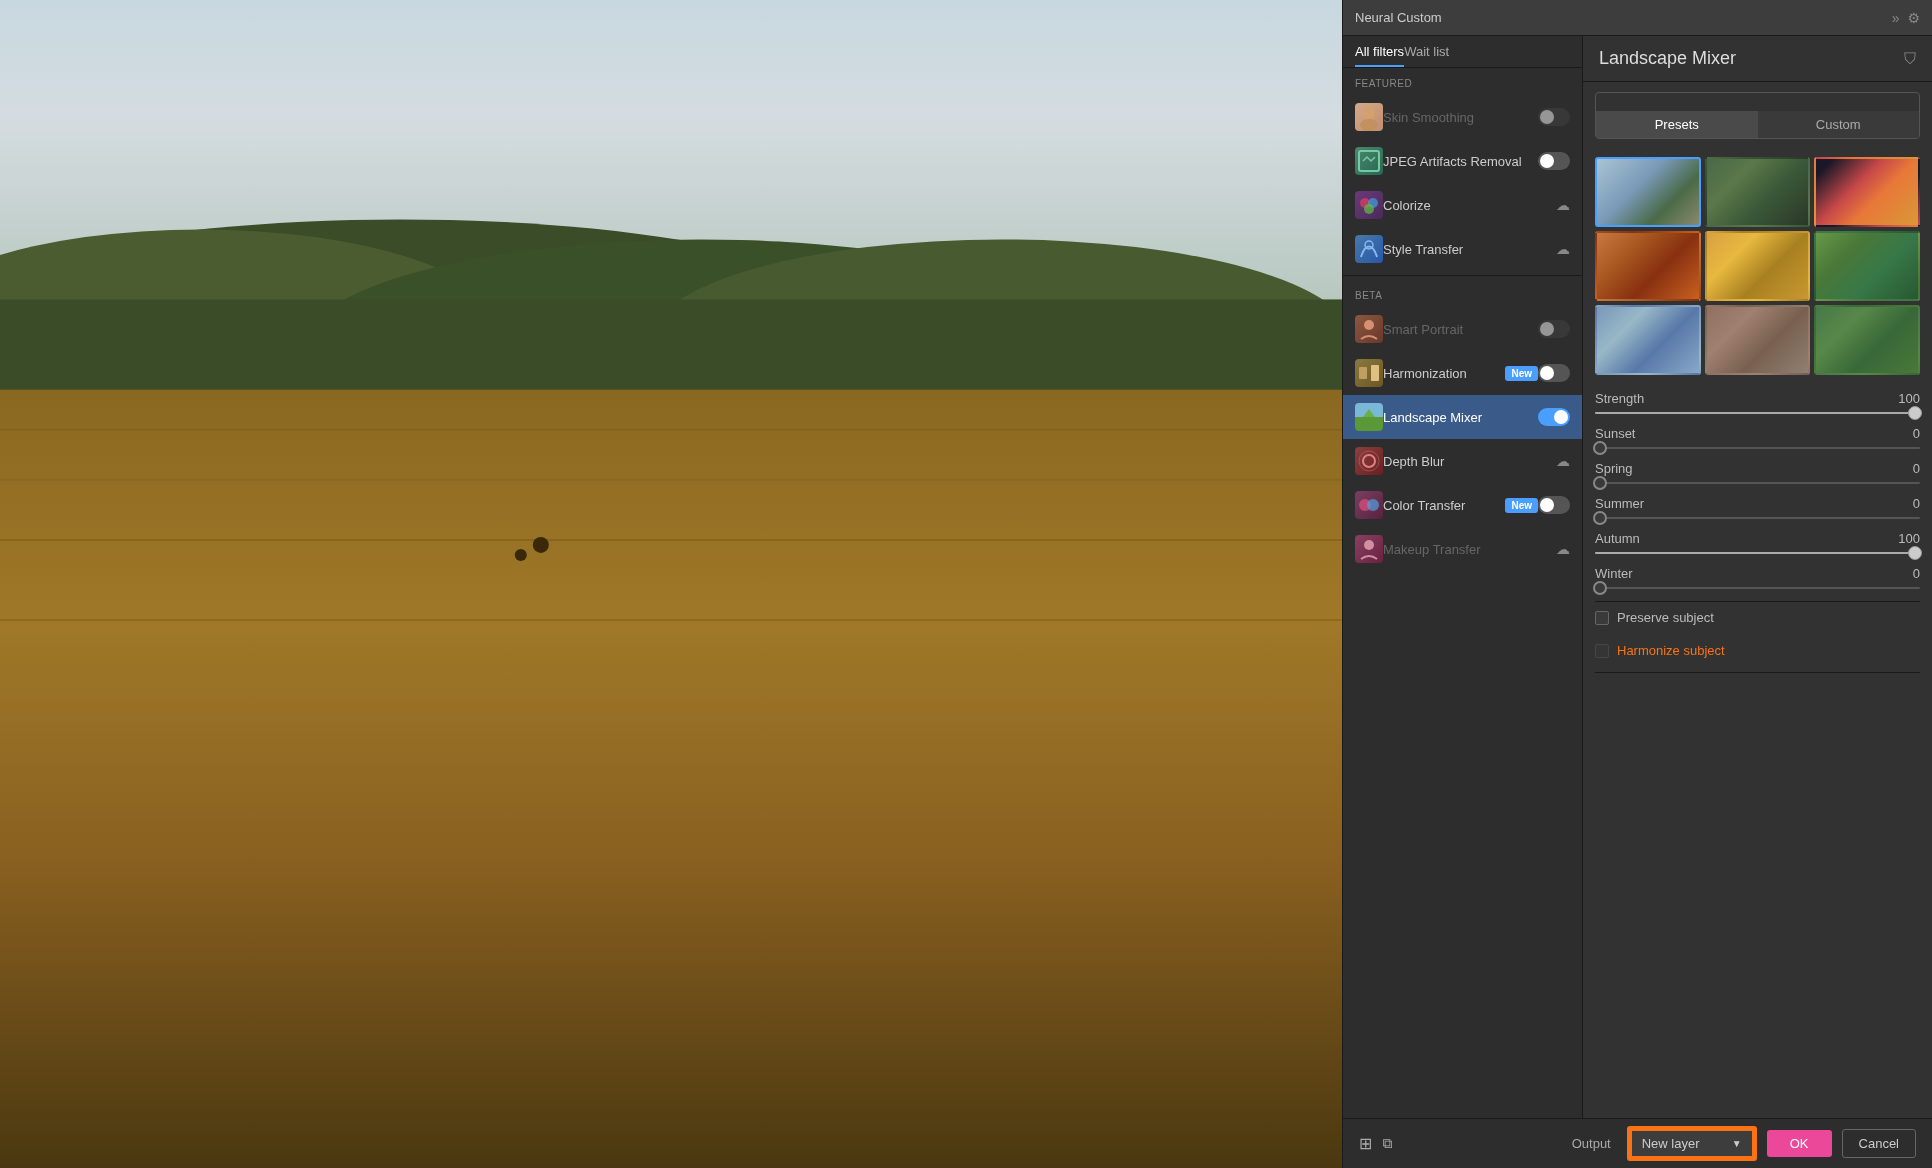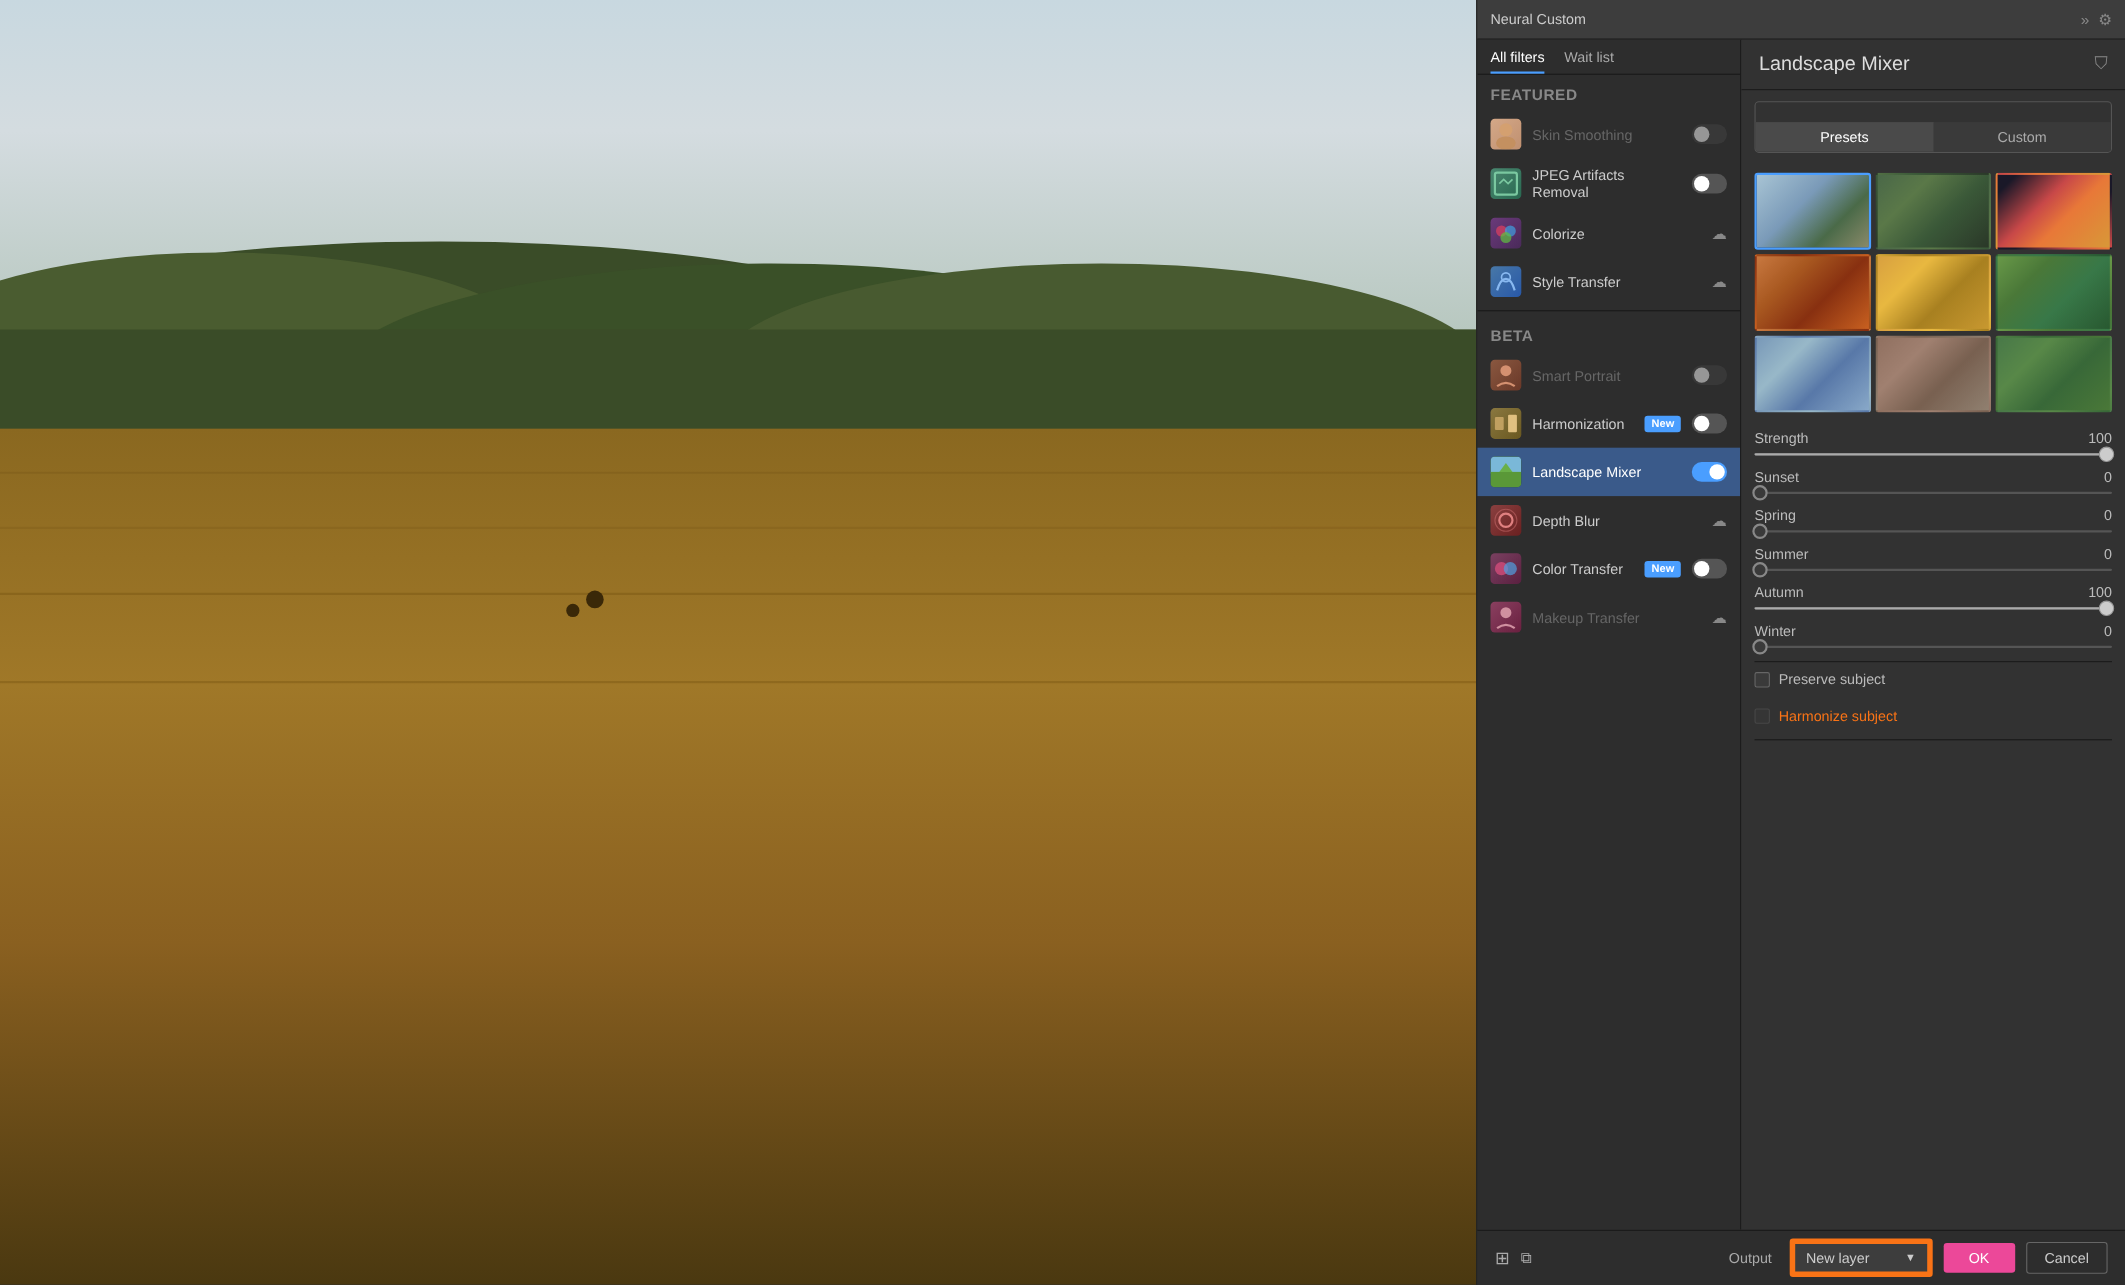--- a/index.html
+++ b/index.html
@@ -57,48 +57,47 @@
       display: flex;
       flex-direction: column;
       border-right: 1px solid #1a1a1a;
       overflow-y: auto;
     }
 
     .filter-tabs {
       display: flex;
       border-bottom: 1px solid #1a1a1a;
       padding: 8px 12px 0;
-      gap: 18px;
+      gap: 0;
     }
     .filter-tab {
       color: #aaa;
       font-size: 13px;
       padding-bottom: 6px;
       cursor: pointer;
       border-bottom: 2px solid transparent;
     }
     .filter-tab.active {
       color: #fff;
       border-bottom: 2px solid #4a9eff;
     }
 
     .filter-section-label {
       color: #888;
-      font-size: 14px;
-      font-weight: bold;
+      font-size: 10px;
+      font-weight: normal;
       padding: 10px 12px 6px;
       letter-spacing: 0.5px;
     }
 
     .filter-item {
       display: flex;
       align-items: center;
       padding: 8px 12px;
       cursor: pointer;
-      gap: 10px;
       position: relative;
     }
     .filter-item.active { background: #3a5a8a; }
 
     .filter-icon {
       width: 28px;
       height: 28px;
       border-radius: 4px;
       background: #555;
       flex-shrink: 0;

